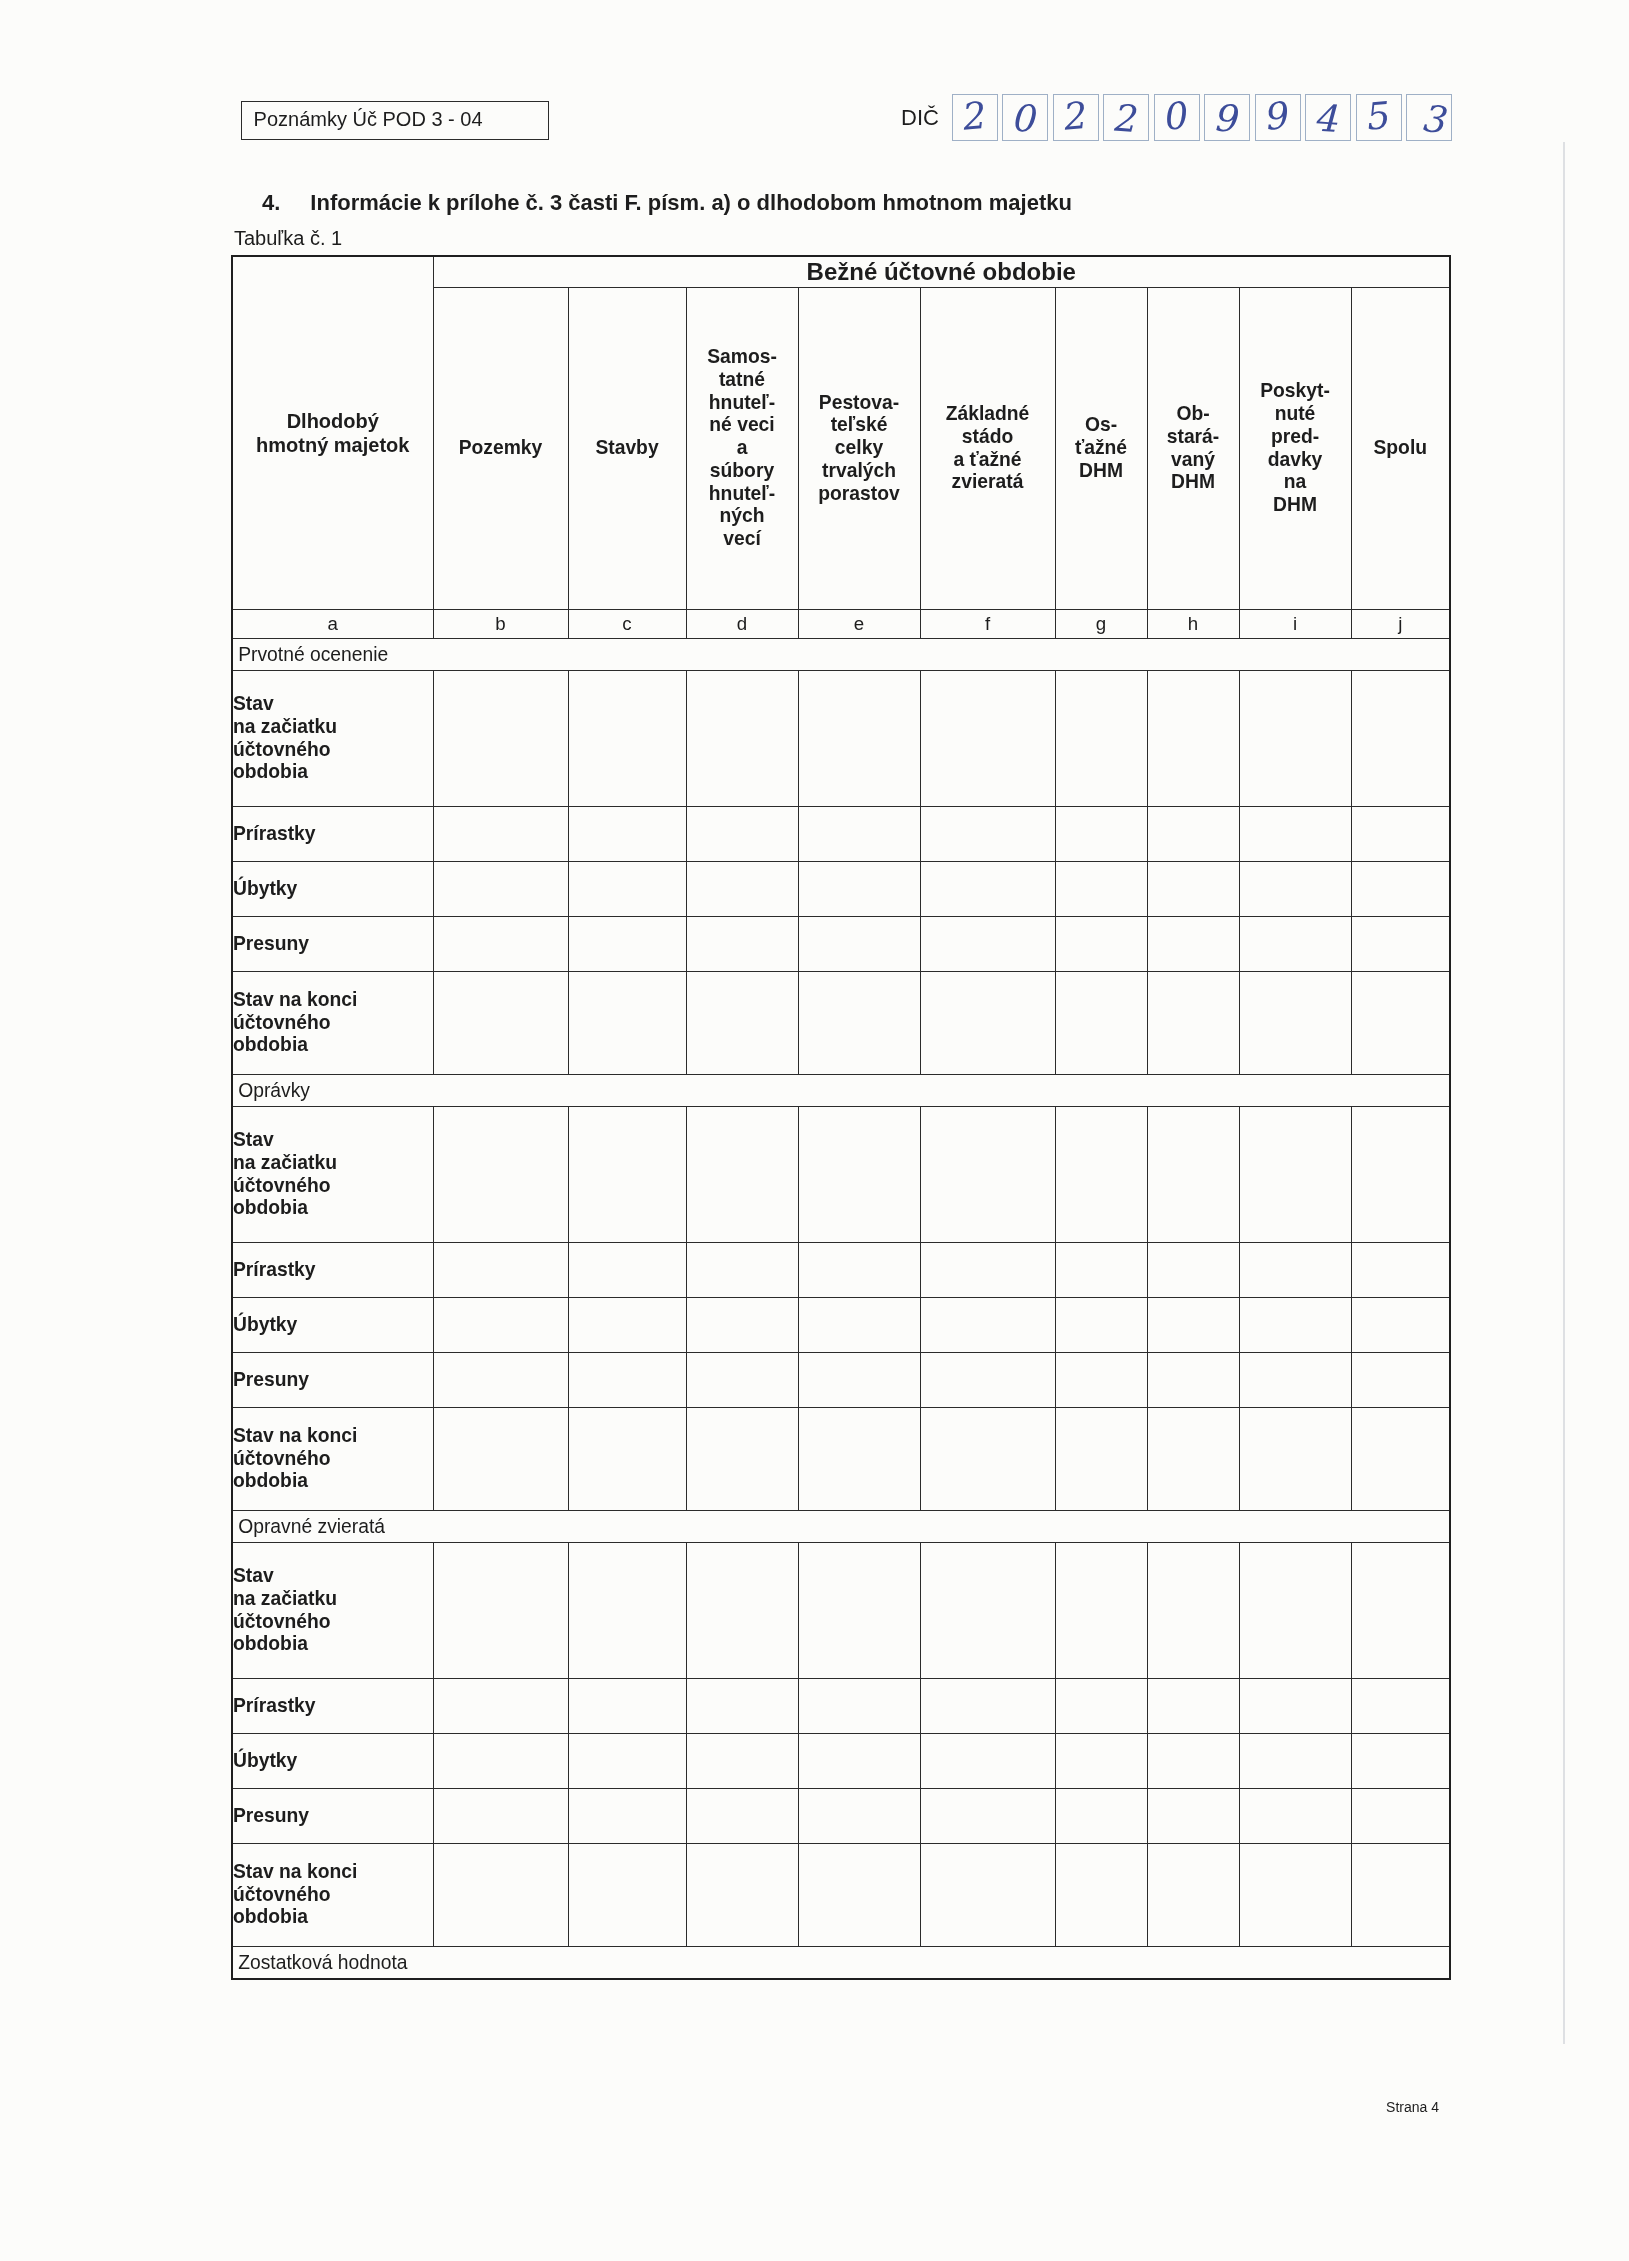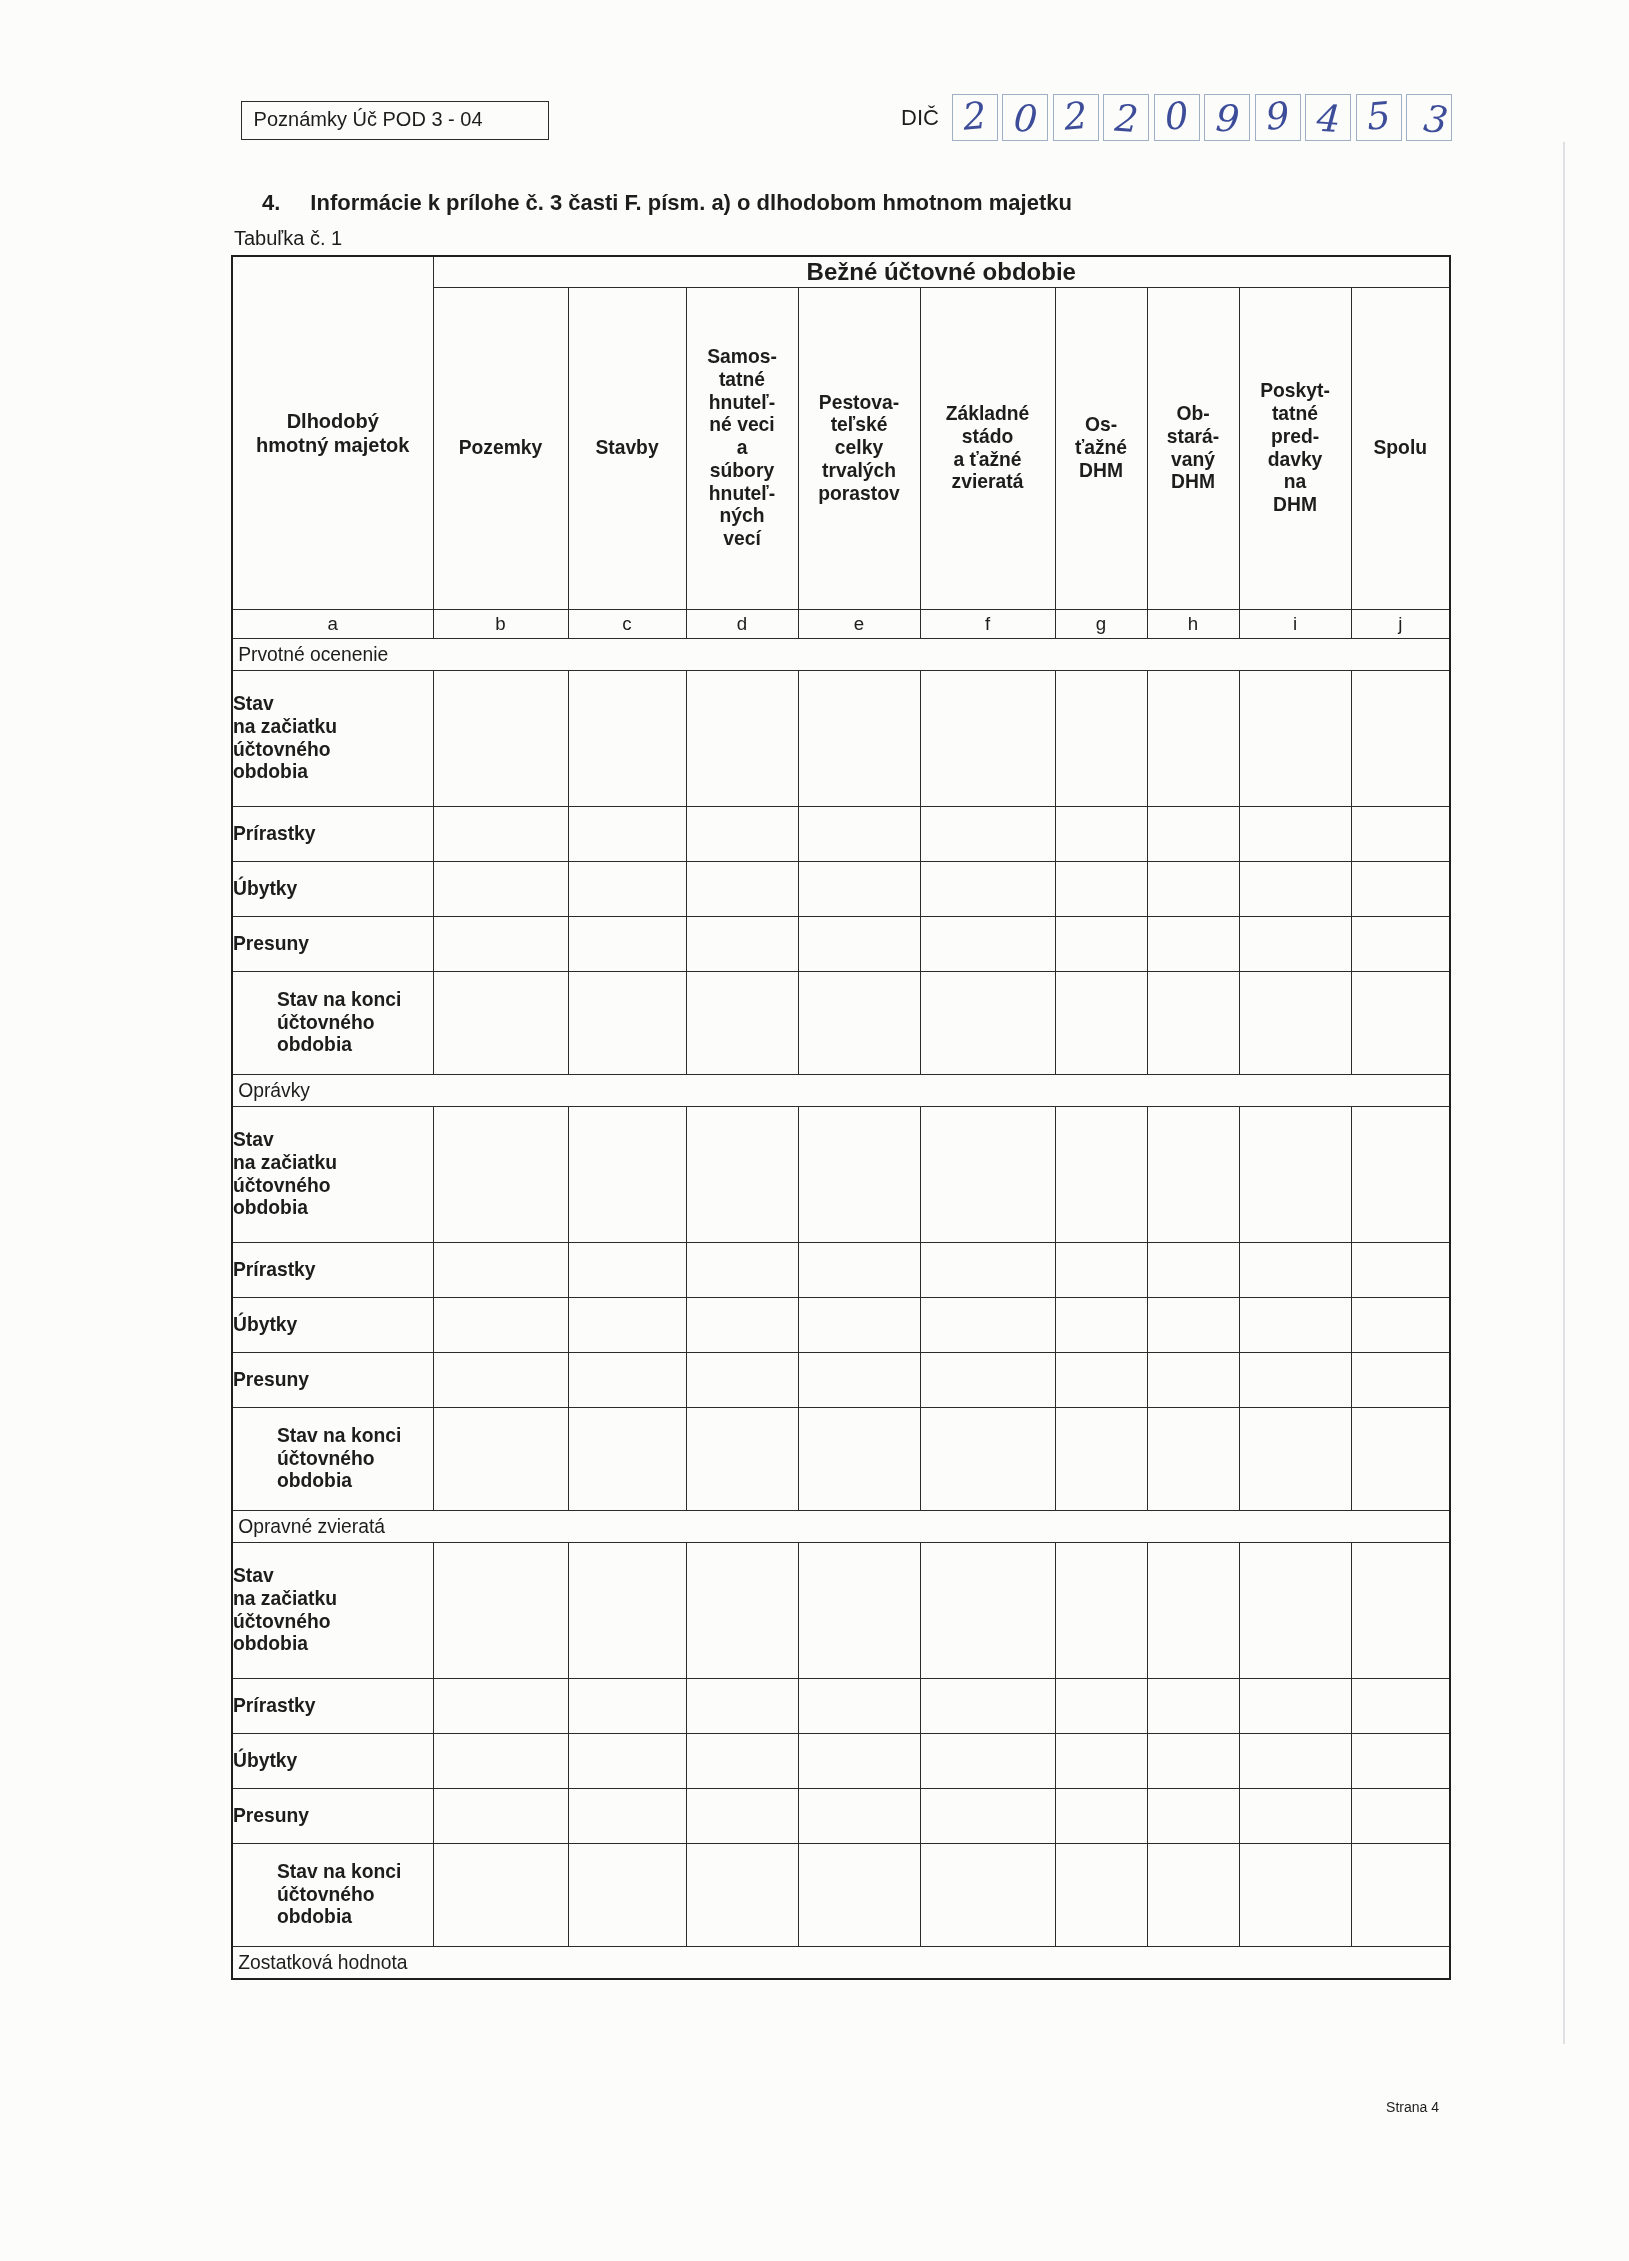--- a/index.html
+++ b/index.html
@@ -147,21 +147,21 @@
   .lbl {
     font-weight: bold;
     font-size: 19.3px;
     padding: 2.6px 5.2px;
     white-space: pre-line;
     line-height: 1.17;
     vertical-align: middle;
   }
   tr.h-4line td { height: 135px; margin-top: 42px; }
   tr.h-short td { height: 54px; }
-  tr.h-3line td { height: 102px; padding-left: 44px; }
+  tr.h-3line td { height: 102px; }
 
   
   .page-number {
     position: absolute;
     right: 191px;
     top: 2099px;
     font-size: 14px;
     margin-left: 48px;
   }
 </style>
@@ -259,21 +259,21 @@
 a ťažné
 zvieratá</td>
     <td class="colhead">Os-
 ťažné
 DHM</td>
     <td class="colhead">Ob-
 stará-
 vaný
 DHM</td>
     <td class="colhead">Poskyt-
-tatné
+nuté
 pred-
 davky
 na
 DHM</td>
     <td class="colhead">Spolu</td>
   </tr>
 
   <tr class="letters-row">
     <td>a</td>
     <td>b</td>

